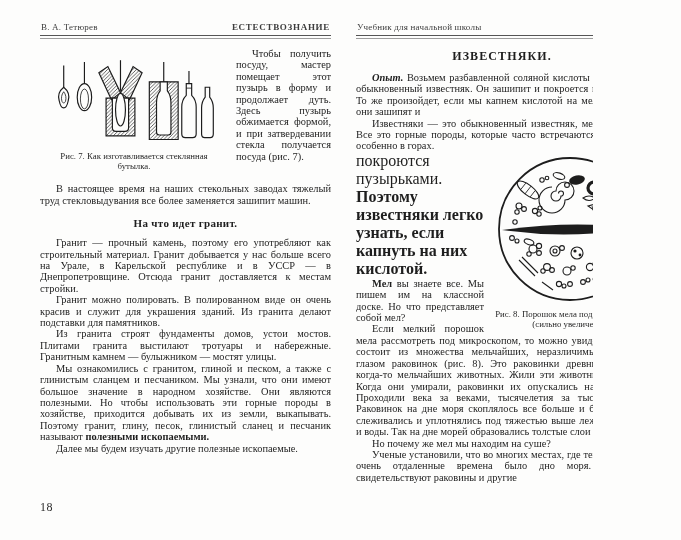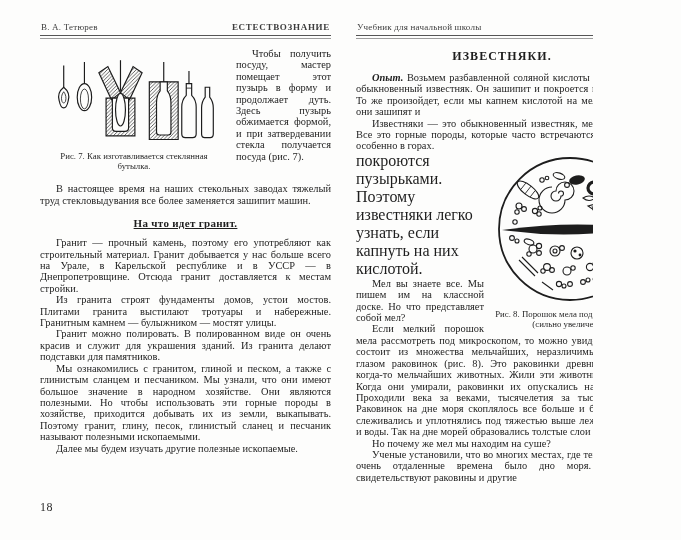--- a/index.html
+++ b/index.html
@@ -32,25 +32,25 @@
   .fig-caption {
     font-size:8.8px; line-height:10.2px; text-align:center; text-indent:0;
     color:#262626; margin-top:5px;
   }
   .beside { flex:1 1 auto; }
 
   .section-title {
     margin:10px 0 8px; font-size:12px; font-weight:bold; text-align:center; letter-spacing:1.1px;
   }
   .sub-heading {
-    margin:11px 0 8px; font-size:11px; font-weight:bold; text-align:center; letter-spacing:.3px;text-decoration:underline;
+    margin:11px 0 8px; font-size:11px; font-weight:bold; text-align:center; letter-spacing:.3px;
   }
 
   .runin { font-weight:bold; font-style:italic; }
-  b { font-weight:normal; }
+  b { font-weight:bold; }
 
   .fig8-float {
     float:right; width:156px; margin:2px 0 3px 8px; text-align:center;
   }
   .fig8-float svg { display:block; margin:0 auto; }
 
   .page-num {
     position:absolute; top:500px; font-size:12px; color:#2c2c2c; letter-spacing:.5px;
   }
   .page-num-left  { left:40px; }
@@ -103,22 +103,22 @@
         <figcaption class="fig-caption">Рис. 7. Как изготавливается стеклянная бутылка.</figcaption>
       </figure>
       <p class="beside">Чтобы получить посуду, мастер помещает этот пузырь в форму и продолжает дуть. Здесь пузырь обжимается формой, и при затвердевании стекла получается посуда (рис. 7).</p>
     </div>
 
     <p>В настоящее время на наших стекольных заводах тяжелый труд стекловыдувания все более заменяется зашипит машин.</p>
 
     <h3 class="sub-heading">На что идет гранит.</h3>
 
     <p>Гранит — прочный камень, поэтому его употребляют как строительный материал. Гранит добывается у нас больше всего на Урале, в Карельской республике и в УССР — в Днепропетровщине. Отсюда гранит доставляется к местам стройки.</p>
+    <p>Гранит можно полировать. В полированном виде он очень красив и служит для украшения зданий. Из гранита делают подставки для памятников.</p>
     <p>Из гранита строят фундаменты домов, устои мостов. Плитами гранита выстилают тротуары и набережные. Гранитным камнем — булыжником — мостят улицы.</p>
-    <p>Гранит можно полировать. В полированном виде он очень красив и служит для украшения зданий. Из гранита делают подставки для памятников.</p>
     <p>
       <span>Мы ознакомились с гранитом, глиной и песком, а также с глинистым сланцем и песчаником. Мы узнали, что они имеют большое значение в народном хозяйстве. Они являются полезными. Но чтобы использовать эти горные породы в хозяйстве, приходится добывать их из земли, выкапывать. Поэтому гранит, глину, песок, глинистый сланец и песчаник называют</span>
       <b>полезными ископаемыми.</b>
     </p>
     <p>Далее мы будем изучать другие полезные ископаемые.</p>
   </section>
 
   <section class="page page-right">
     <header>
       <div class="running-head">

